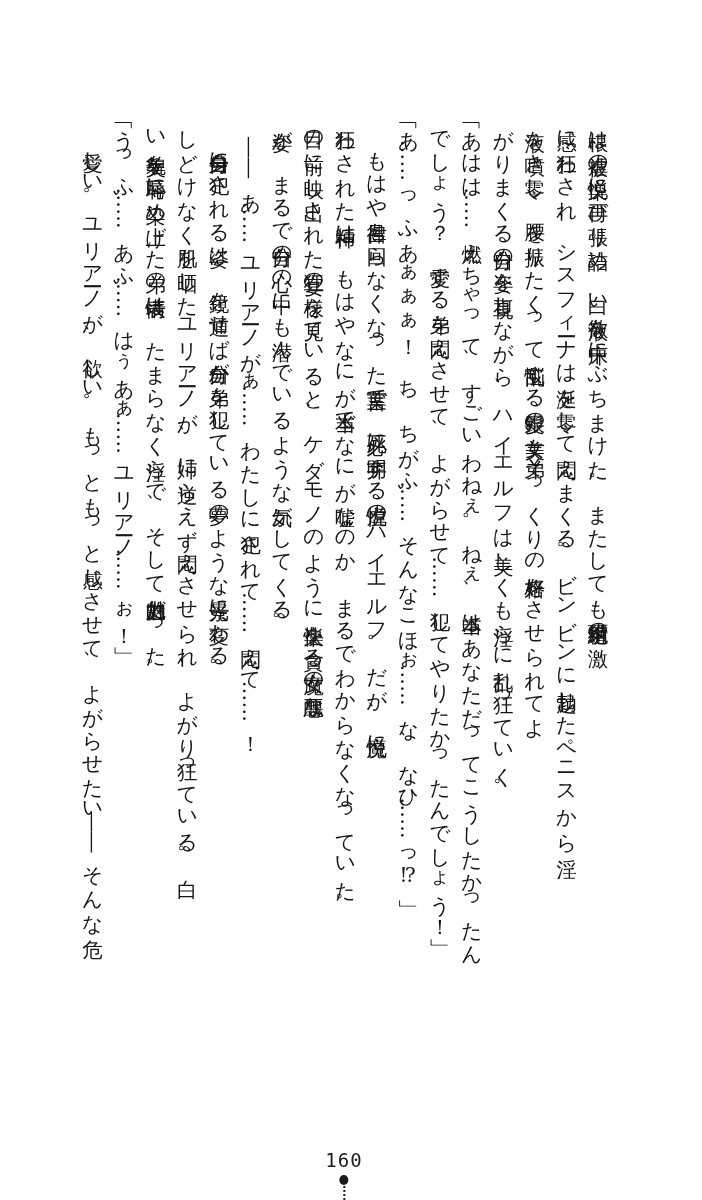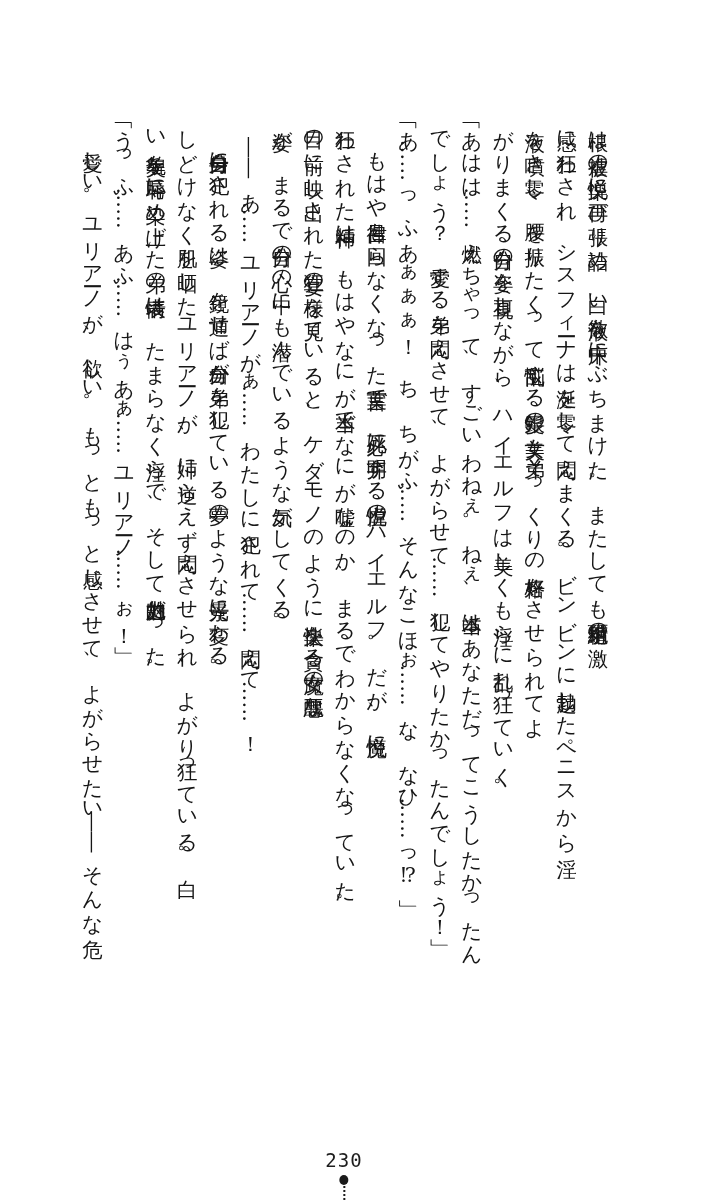--- a/index.html
+++ b/index.html
@@ -81,16 +81,16 @@
     <div class="tcol">姿が、まるで自分の心の中にも潜んでいるような気がしてくる。</div>
     <div class="tcol indent">――あ……ユリアーノがぁ……わたしに犯されて……悶えて……！</div>
     <div class="tcol indent">自分自身に犯される姿は、鏡を通せば自分が弟を犯している夢のような光景に変わる。</div>
     <div class="tcol">しどけなく肌を晒したユリアーノが、姉に逆らえず悶えさせられ、よがり狂っている。白</div>
     <div class="tcol">い美貌を恥辱に染め上げた弟の表情は、たまらなく淫らで、そして魅力的だった。</div>
     <div class="tcol">「うっふ……あふ……はぅあぁ……ユリアーノ……ぉ！」</div>
     <div class="tcol indent">愛しい。ユリアーノが、欲しい。もっともっと感じさせて、よがらせたい――そんな危</div>
   </main>
 
 <div class="footer">
-  <div class="page-number">230</div>
+  <div class="page-number">160</div>
   <div class="footer-bullet"></div>
   <div class="footer-dotted-line"></div>
 </div>
 
 </body></html>

